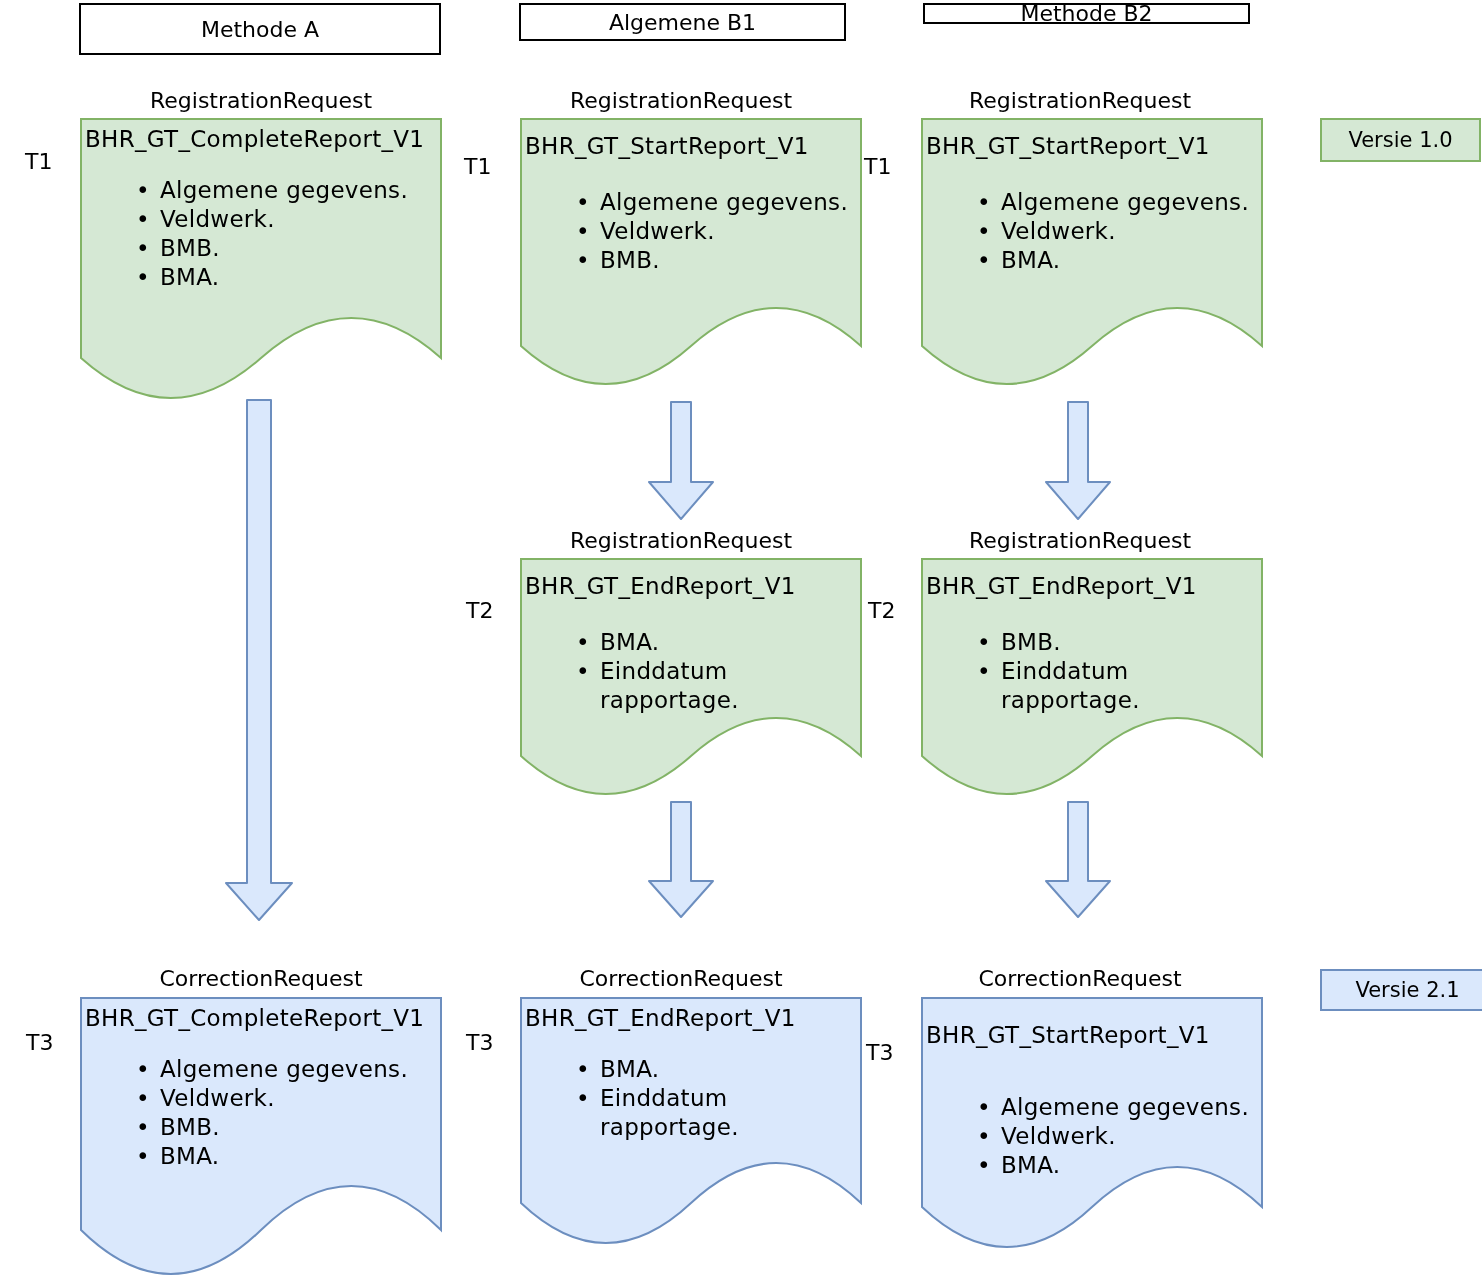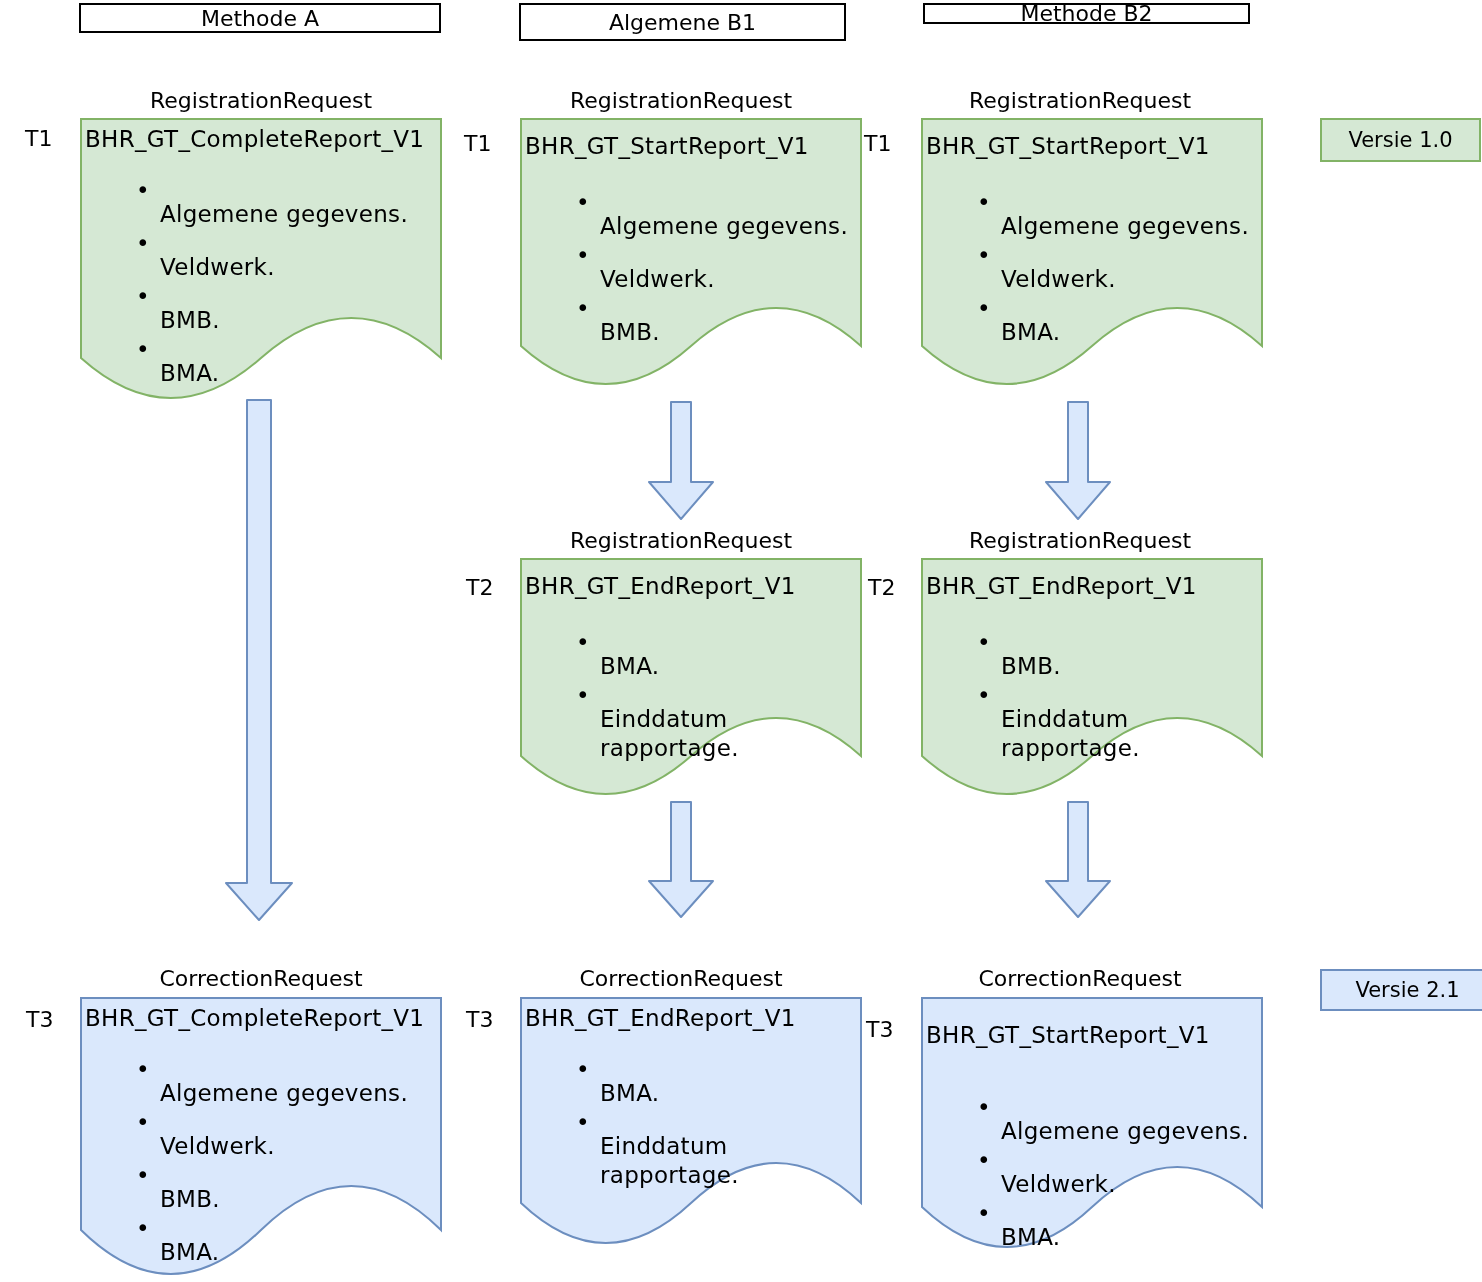--- a/index.html
+++ b/index.html
@@ -11,56 +11,56 @@
     --blue-fill:#dae8fc;  --blue-border:#6c8ebf;
   }
   .abs { position:absolute; }
 
   .method-header {
     border:2px solid #000; background:#fff; box-sizing:border-box;
     display:flex; align-items:center; justify-content:center;
     font-size:22px;
   }
   .row-title { text-align:center; font-size:22px; white-space:nowrap; }
-  .t-label  { font-size:22px; white-space:nowrap; }
+  .t-label  { font-size:22px; white-space:nowrap;margin-top:23px; }
 
   .doc svg { position:absolute; left:0; top:0; display:block; }
   .doc path { stroke-width:2; }
   .doc.green path { fill:var(--green-fill); stroke:var(--green-border); }
   .doc.blue  path { fill:var(--blue-fill);  stroke:var(--blue-border); }
 
   .doc-title {
     position:absolute; left:5px; white-space:nowrap;
     font-size:23px; letter-spacing:0.3px;
   }
   .doc-bullets { position:absolute; left:0; right:0; padding-left:56px; font-size:23px; }
   .bullet { display:flex; line-height:29px; letter-spacing:0.3px; }
   .bullet .dot  { flex:0 0 24px; width:24px; }
-  .bullet .btxt { white-space:pre-line;margin-top:24px; }
+  .bullet .btxt { white-space:pre-line; }
 
   .pad-sm .doc-title { top:8px;  } .pad-sm .doc-bullets { top:58px; }
   .pad-md .doc-title { top:15px; } .pad-md .doc-bullets { top:70px; }
   .pad-lg .doc-title { top:25px; } .pad-lg .doc-bullets { top:96px; }
 
   .flow-arrow polygon { fill:var(--blue-fill); stroke:var(--blue-border); stroke-width:2; stroke-linejoin:round; }
 
   .version-badge {
     box-sizing:border-box; border:2px solid;
     display:flex; align-items:center; justify-content:center;
     font-size:21px;
   }
   .version-badge.green { background:var(--green-fill); border-color:var(--green-border); }
   .version-badge.blue  { background:var(--blue-fill);  border-color:var(--blue-border);  }
 </style>
 </head>
 <body>
 
 <div class="canvas" style="--green-fill: #d5e8d4; --green-border: #82b366; --blue-fill: #dae8fc; --blue-border: #6c8ebf; --header-border: #000000; --text: #000000;">
 
-  <div class="abs method-header" style="left:79px;top:3px;width:362px;height:30px">
+  <div class="abs method-header" style="left:79px;top:3px;width:362px;height:52px">
     <span>Methode A</span>
   </div>
   <div class="abs method-header" style="left:519px;top:3px;width:327px;height:38px">
     <span>Algemene B1</span>
   </div>
   <div class="abs method-header" style="left:923px;top:3px;width:327px;height:21px">
     <span>Methode B2</span>
   </div>
 
   <div class="abs row-title" style="left:76px;top:88px;width:370px">RegistrationRequest</div>

